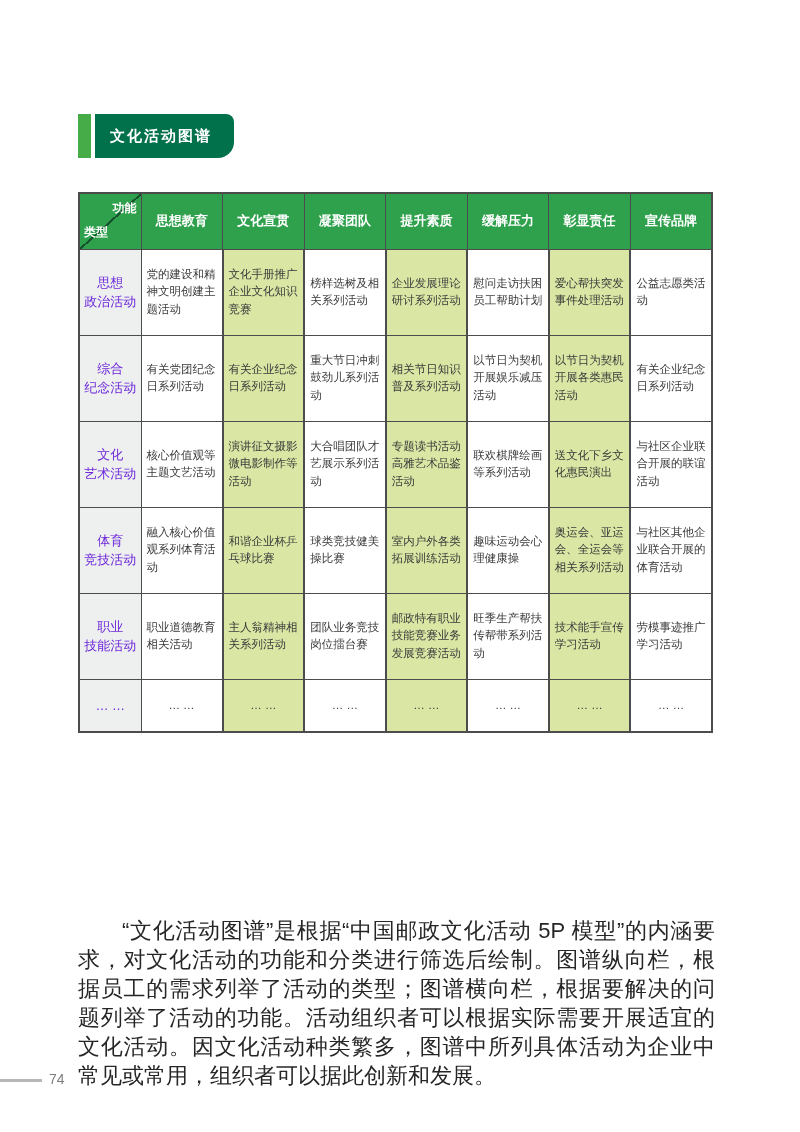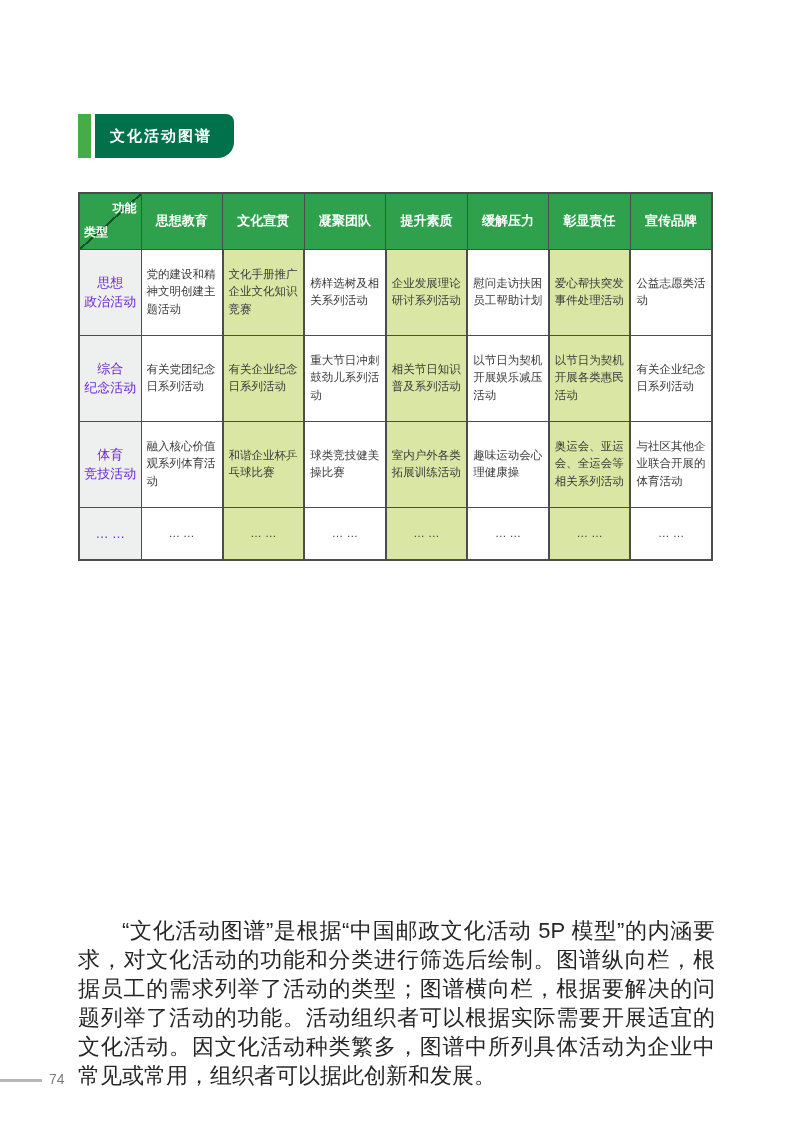--- a/index.html
+++ b/index.html
@@ -120,29 +120,52 @@
 纪念活动</td>
           <td class="cell">有关党团纪念日系列活动</td>
           <td class="cell green">有关企业纪念日系列活动</td>
           <td class="cell">重大节日冲刺鼓劲儿系列活动</td>
           <td class="cell green">相关节日知识普及系列活动</td>
           <td class="cell">以节日为契机开展娱乐减压活动</td>
           <td class="cell green">以节日为契机开展各类惠民活动</td>
           <td class="cell">有关企业纪念日系列活动</td>
         </tr>
         <tr>
+          <td class="rowtype">文化
+艺术活动</td>
+          <td class="cell">核心价值观等主题文艺活动</td>
+          <td class="cell green">演讲征文摄影微电影制作等活动</td>
+          <td class="cell">大合唱团队才艺展示系列活动</td>
+          <td class="cell green">专题读书活动
+高雅艺术品鉴活动</td>
+          <td class="cell">联欢棋牌绘画等系列活动</td>
+          <td class="cell green">送文化下乡文化惠民演出</td>
+          <td class="cell">与社区企业联合开展的联谊活动</td>
+        </tr>
+        <tr>
           <td class="rowtype">体育
 竞技活动</td>
           <td class="cell">融入核心价值观系列体育活动</td>
           <td class="cell green">和谐企业杯乒乓球比赛</td>
           <td class="cell">球类竞技健美操比赛</td>
           <td class="cell green">室内户外各类拓展训练活动</td>
           <td class="cell">趣味运动会心理健康操</td>
           <td class="cell green">奥运会、亚运会、全运会等相关系列活动</td>
           <td class="cell">与社区其他企业联合开展的体育活动</td>
+        </tr>
+        <tr>
+          <td class="rowtype">职业
+技能活动</td>
+          <td class="cell">职业道德教育相关活动</td>
+          <td class="cell green">主人翁精神相关系列活动</td>
+          <td class="cell">团队业务竞技岗位擂台赛</td>
+          <td class="cell green">邮政特有职业技能竞赛业务发展竞赛活动</td>
+          <td class="cell">旺季生产帮扶传帮带系列活动</td>
+          <td class="cell green">技术能手宣传学习活动</td>
+          <td class="cell">劳模事迹推广学习活动</td>
         </tr>
         <tr class="dots-row">
           <td class="rowtype">… …</td>
           <td class="cell">… …</td>
           <td class="cell green">… …</td>
           <td class="cell">… …</td>
           <td class="cell green">… …</td>
           <td class="cell">… …</td>
           <td class="cell green">… …</td>
           <td class="cell">… …</td>

